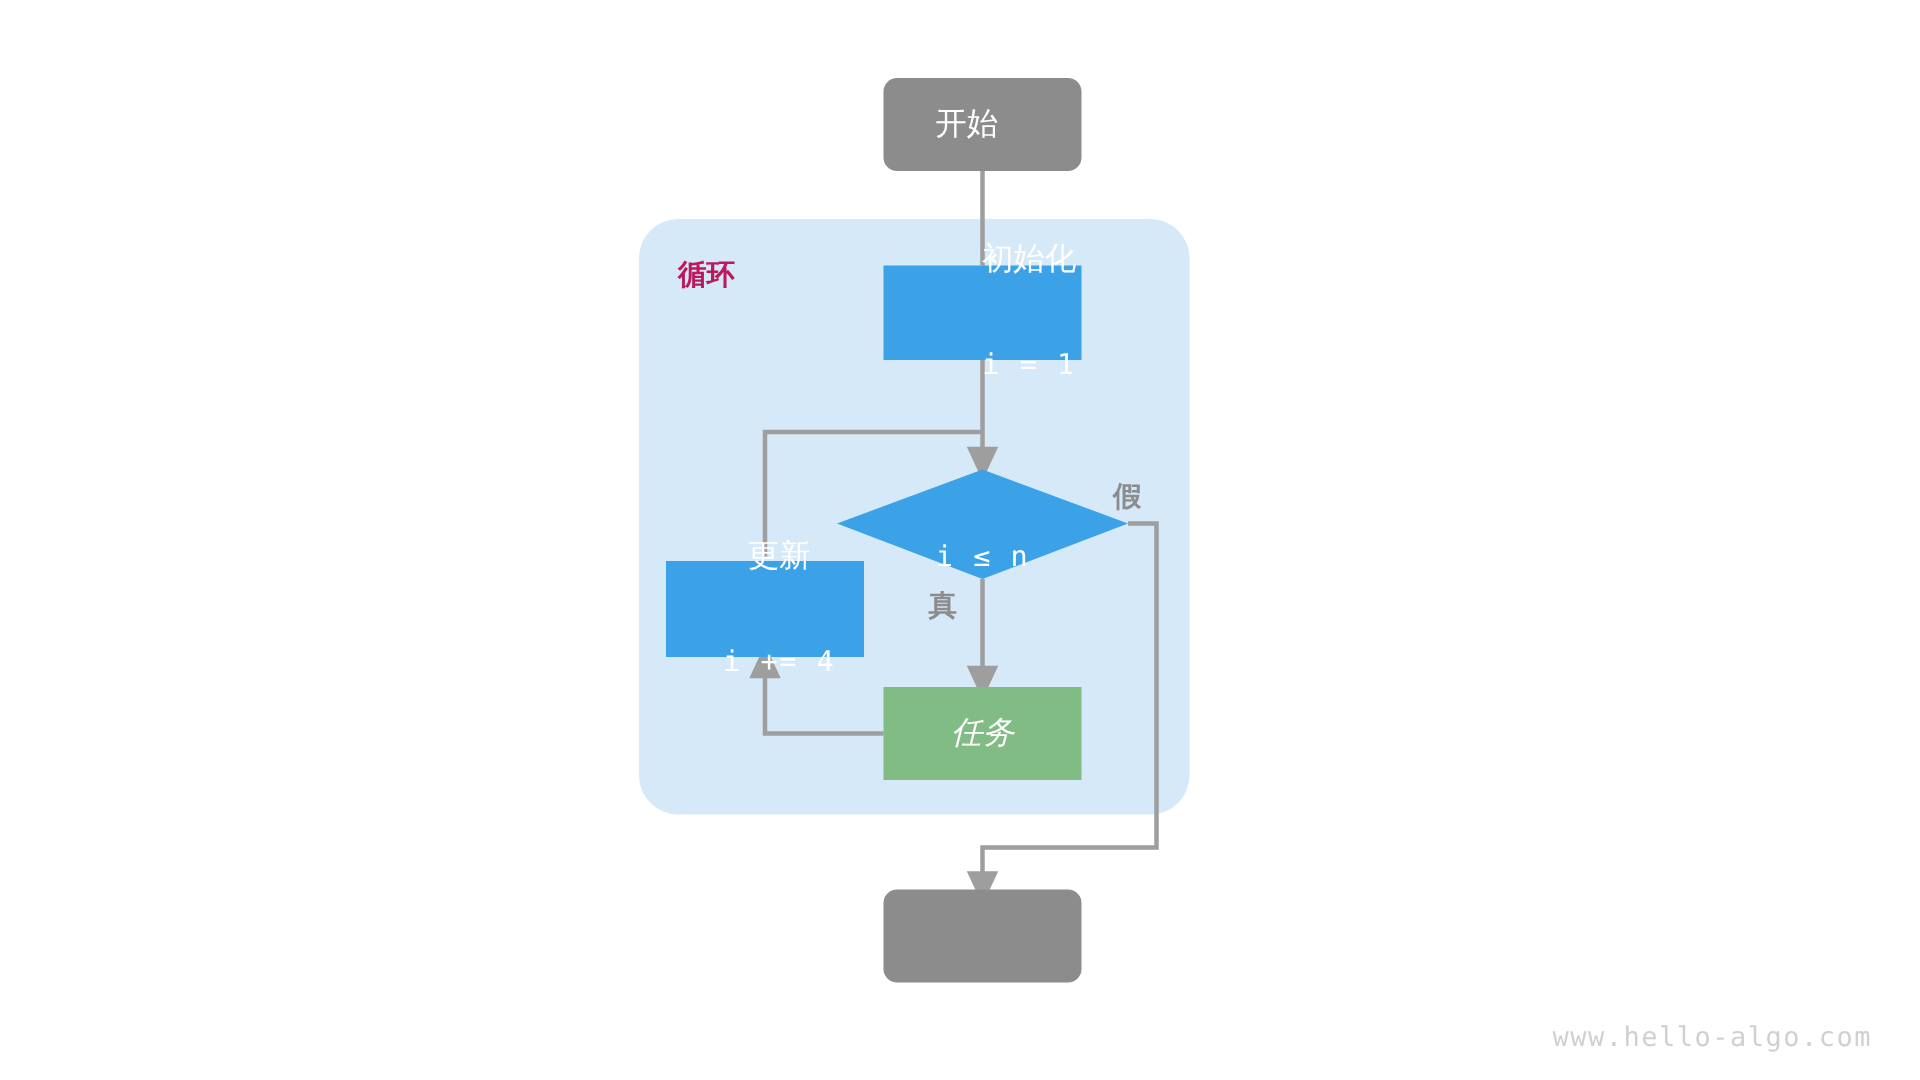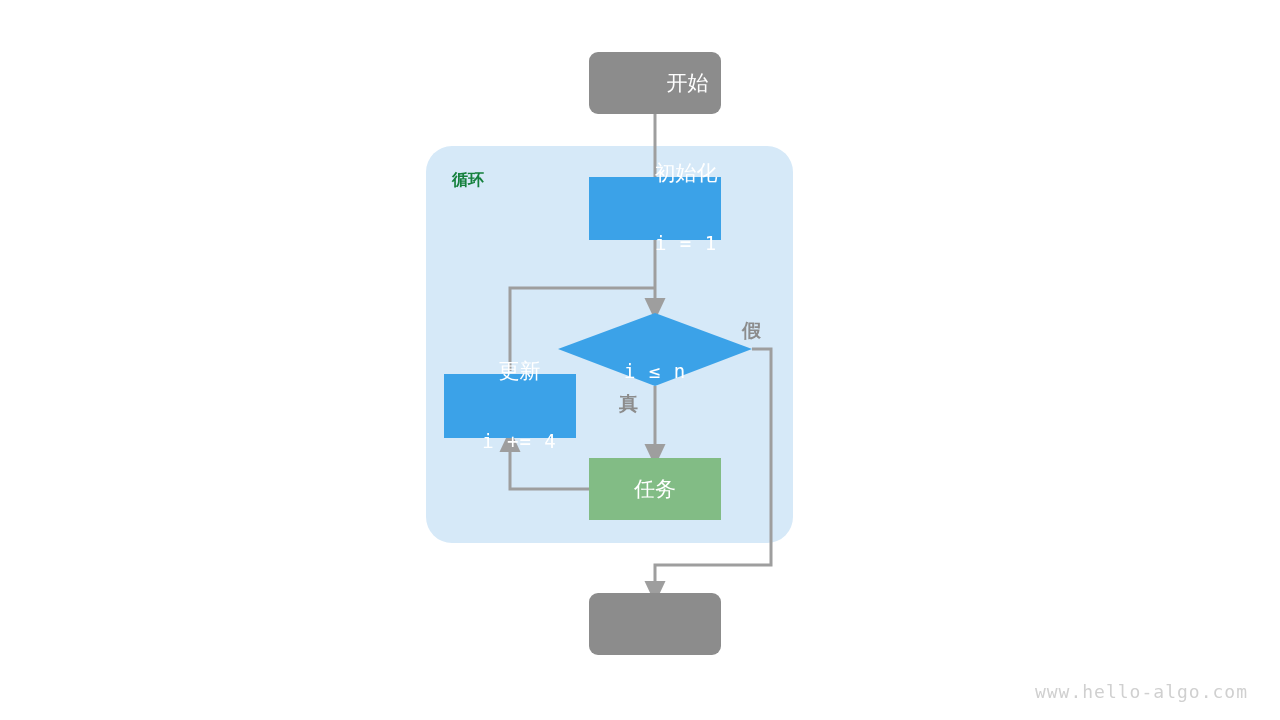--- a/index.html
+++ b/index.html
@@ -39,23 +39,23 @@
   }
   .mono {
     font-family: "DejaVu Sans Mono", "Liberation Mono", monospace;
     font-size: 19px;
     line-height: 28px;
     letter-spacing: 1px;
     margin-top: 43px;
   }
   .loop-title {
     position: absolute;
-    color: #15803d;
+    color: #be185d;
     font-weight: bold;
-    font-size: 16px;
+    font-size: 19px;
     font-family: "Liberation Sans", sans-serif;
   }
   .branch-label {
     position: absolute;
     color: #8C8C8C;
     font-weight: bold;
     font-size: 19px;
     font-family: "Liberation Sans", sans-serif;
   }
   .watermark {
@@ -103,39 +103,39 @@
 
     <rect x="444" y="374" width="132" height="64" fill="#3BA2E8"></rect>
 
     <rect x="589" y="458" width="132" height="62" fill="#82BC85"></rect>
 
     <rect x="589" y="593" width="132" height="62" rx="9" ry="9" fill="#8C8C8C"></rect>
   </svg>
 
   <div class="loop-title" style="left:452px; top:170px;">循环</div>
 
-  <div class="node-label" style="left:589px; top:52px; width:111px; height:62px;padding-left:43px;">
+  <div class="node-label" style="left:589px; top:52px; width:111px; height:62px;">
     <span class="cn">开始</span>
   </div>
 
   <div class="node-label" style="left:620px; top:177px; width:132px; height:63px;">
     <span class="cn">初始化</span>
     <span class="mono">i = 1</span>
   </div>
 
   <div class="node-label" style="left:558px; top:313px; width:194px; height:73px;">
     <span class="mono">i ≤ n</span>
   </div>
 
   <div class="node-label" style="left:444px; top:374px; width:151px; height:64px;border-radius:26px;">
     <span class="cn">更新</span>
     <span class="mono">i += 4</span>
   </div>
 
-  <div class="node-label" style="left:589px; top:458px; width:132px; height:62px;">
+  <div class="node-label" style="left:589px; top:458px; width:132px; height:62px;font-style:italic;">
     <span class="cn">任务</span>
   </div>
 
 
   <div class="branch-label" style="left:619px; top:391px;">真</div>
 
   <div class="branch-label" style="left:742px; top:318px;">假</div>
 
   <div class="watermark">www.hello-algo.com</div>
 

